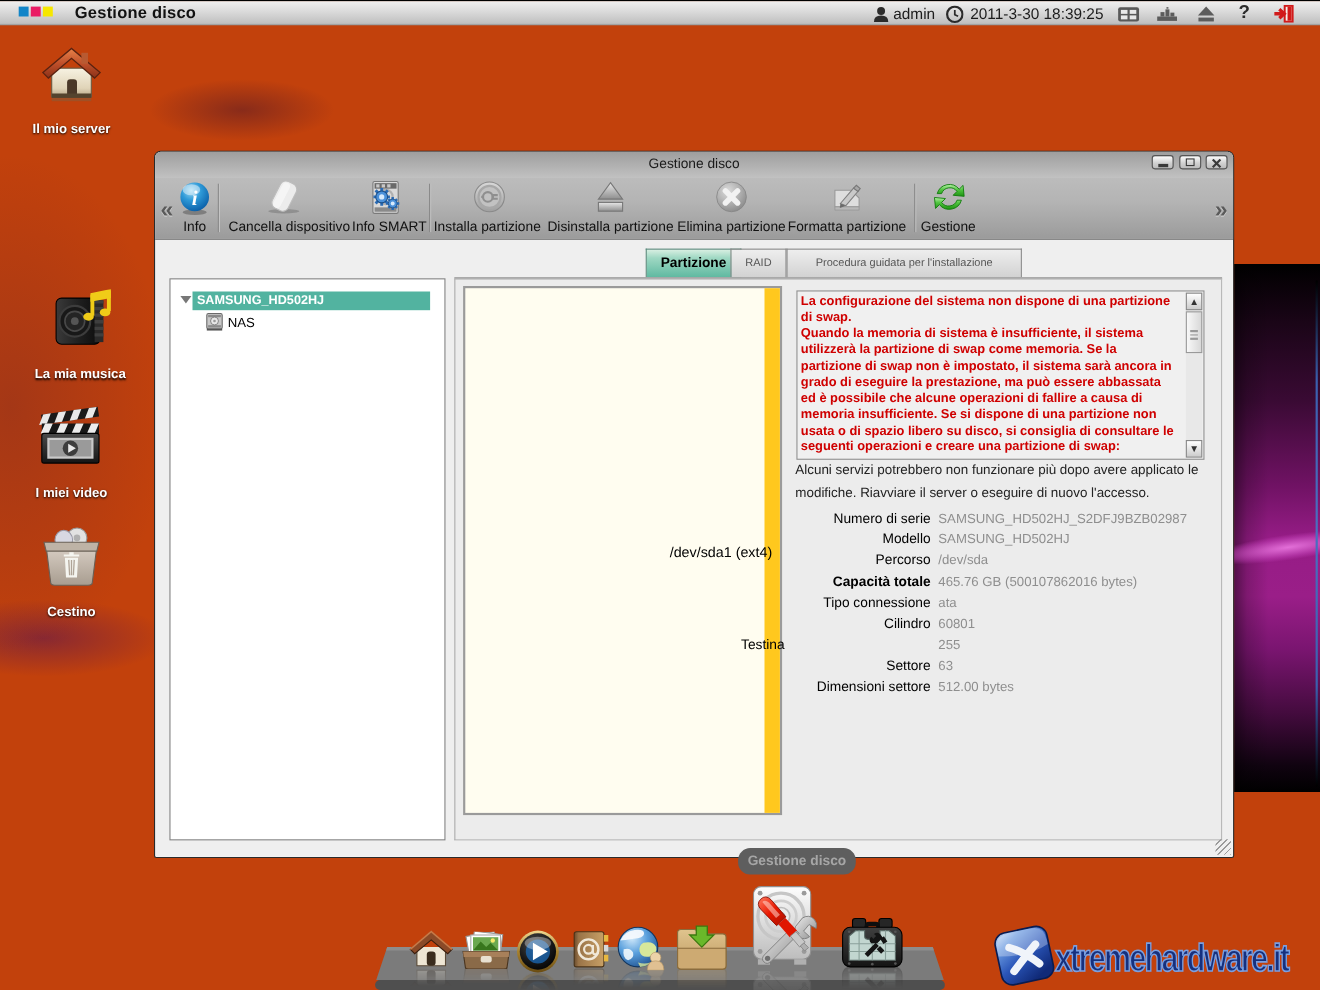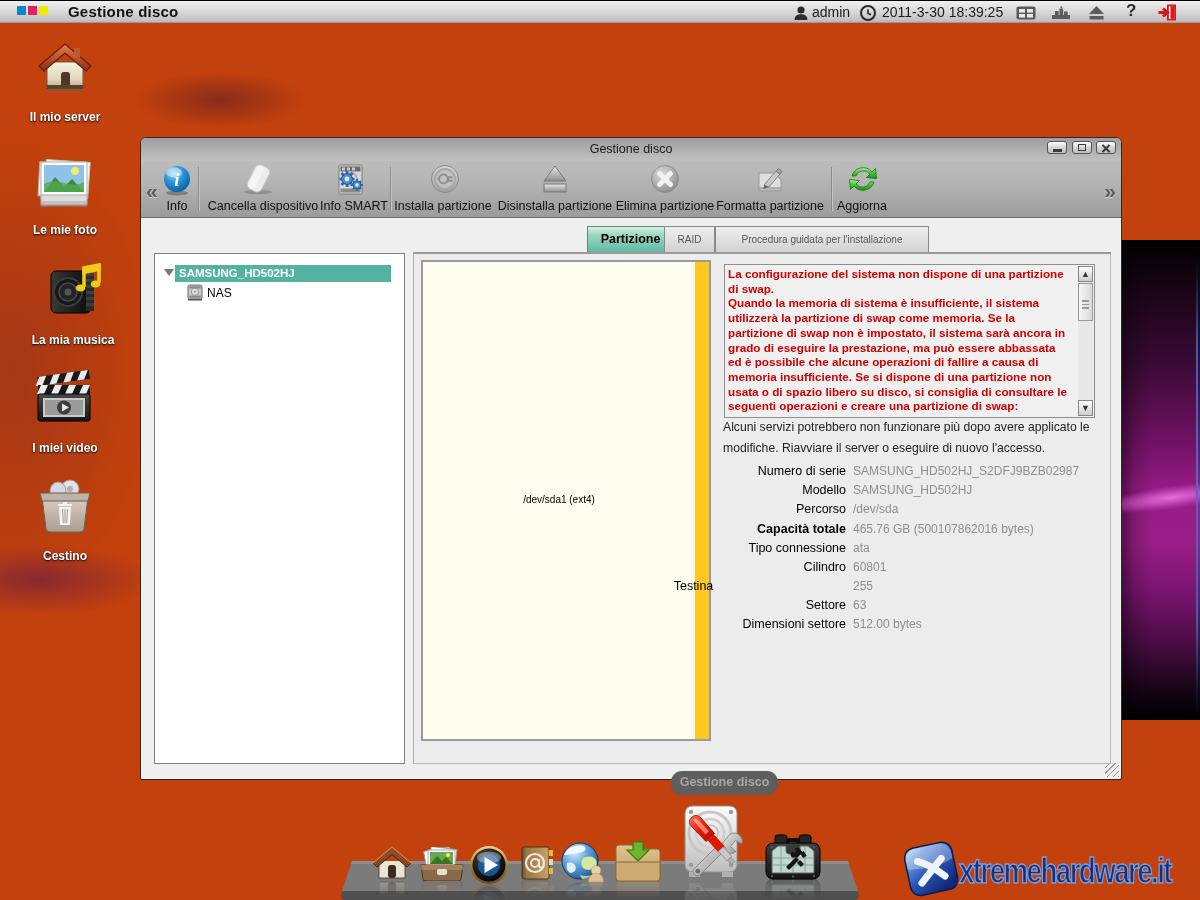--- a/index.html
+++ b/index.html
@@ -69,21 +69,21 @@
 #tree .sel { position:absolute; left:20px; top:11px; width:216px; height:17px; background:#52b3a0; color:#fff; font-weight:bold; font-size:11.5px; line-height:17px; padding-left:4px; }
 #tree .tri { position:absolute; left:9px; top:15px; width:0; height:0; border-left:5px solid transparent; border-right:5px solid transparent; border-top:7px solid #777; }
 #tree .nas { position:absolute; left:52px; top:31px; font-size:12px; color:#000; line-height:17px; }
 
 
 #mainp { position:absolute; left:272px; top:115px; width:698px; height:511px; background:#ececec; border:1px solid #b9b9b9; border-top:1px solid #9a9a9a; border-left:1px solid #adadad; }
 
 
 #diskbox { position:absolute; left:280px; top:122px; width:290px; height:481px; background:#fffdf0; border:2px solid #9a9a9a; }
 #diskbox .stripe { position:absolute; right:0; top:0; width:14px; height:100%; background:#ffc81e; }
-#diskbox .lab { position:absolute; left:-7px; width:100%; top:232px; text-align:center; font-size:10px; color:#000; }
+#diskbox .lab { position:absolute; left:-7px; width:100%; top:232px; text-align:right; font-size:13px; color:#000; }
 
 
 #redbox { position:absolute; left:583px; top:126px; width:371px; height:154px; background:#f0f0f0; border:1px solid #8f8f8f; }
 #redtxt { position:absolute; left:3px; top:2px; width:350px; font-size:11.7px; font-weight:bold; color:#cf0000; line-height:14.7px; white-space:pre; }
 #vscroll { position:absolute; right:1px; top:1px; width:15px; height:150px; background:#e8e8e8; }
 .sbtn { position:absolute; left:0; width:15px; height:16px; background:linear-gradient(180deg,#fff,#ccc); border:1px solid #888; color:#333; font-size:9px; text-align:center; line-height:14px; }
 #vthumb { position:absolute; left:0; top:17px; width:15px; height:38px; background:linear-gradient(90deg,#f8f8f8,#d8d8d8); border:1px solid #999; }
 #note { position:absolute; left:582px; top:279px; font-size:12.2px; color:#222; line-height:21px; white-space:pre; }
 .frow { position:absolute; font-size:12.5px; white-space:nowrap; }
 .frow .v { color:#8e8e8e; font-size:12px; }
@@ -171,36 +171,20 @@
       </defs>
       <rect x="13" y="26" width="36" height="26" fill="url(#wallg)" stroke="#6a5a42" stroke-width="1"></rect>
       <path d="M5 30 L31 8 L57 30 L52 35 L31 17 L10 35 Z" fill="url(#roofg)" stroke="#5a2210" stroke-width="1.2"></path>
       <rect x="40" y="12" width="6" height="10" fill="#b85a32"></rect>
       <rect x="27" y="36" width="9" height="16" rx="3" fill="#4a3828"></rect>
       <rect x="13" y="49" width="36" height="4" fill="#54442e"></rect>
       <rect x="13" y="53" width="36" height="3" fill="rgba(120,100,70,0.45)"></rect>
     </svg>
     <div class="lbl">Il mio server</div>
     </div>
-  <div class="dicon" style="left:0px; top:151px;">
-    <svg width="68" height="60" viewBox="0 0 68 60">
-      <g transform="rotate(-6 30 30)">
-        <rect x="8" y="12" width="44" height="34" fill="#f2f2f2" stroke="#b0b0b0" stroke-width="1" transform="rotate(9 30 29)"></rect>
-      </g>
-      <rect x="14" y="10" width="44" height="36" fill="#fafafa" stroke="#c2c2c2" stroke-width="1" transform="rotate(4 36 28)"></rect>
-      <rect x="10" y="11" width="46" height="37" fill="#fff" stroke="#aaa" stroke-width="1"></rect>
-      <rect x="13" y="14" width="40" height="27" fill="#8fc2e8"></rect>
-      <path d="M13 41 L24 26 L33 36 L41 28 L53 41 Z" fill="#3f8a3a"></path>
-      <path d="M13 33 Q22 28 33 32 Q45 36 53 31 L53 41 L13 41 Z" fill="#55a84c" opacity="0.8"></path>
-      <circle cx="44" cy="20" r="4" fill="#f5e96a"></circle>
-      <rect x="10" y="44" width="46" height="10" fill="#ddd" stroke="#aaa" stroke-width="1"></rect>
-      <rect x="10" y="50" width="46" height="6" fill="rgba(150,150,150,0.4)"></rect>
-    </svg>
-    <div class="lbl">Le mie foto</div>
-    </div>
   <div class="dicon" style="left:0px; top:263px;padding-left:16px;">
     <svg width="62" height="58" viewBox="0 0 62 58">
       <defs>
           <linearGradient id="spkg" x1="0" y1="0" x2="1" y2="0">
             <stop offset="0%" stop-color="#3a3a3a"></stop>
             <stop offset="55%" stop-color="#1e1e1e"></stop>
             <stop offset="100%" stop-color="#0c0c0c"></stop>
           </linearGradient>
         </defs>
       <rect x="9" y="8" width="40" height="42" rx="5" fill="url(#spkg)" stroke="#000" stroke-width="1"></rect>
@@ -355,21 +339,21 @@
         <path d="M6 13 A 11.5 11.5 0 0 1 26 9 L 29.5 5.5 L 30.5 15.5 L 20.5 14.5 L 24 11 A 8 8 0 0 0 10 13 Z" fill="url(#grg)" stroke="#0d7a08" stroke-width="0.8"></path>
         <path d="M28 19 A 11.5 11.5 0 0 1 8 23 L 4.5 26.5 L 3.5 16.5 L 13.5 17.5 L 10 21 A 8 8 0 0 0 24 19 Z" fill="url(#grg)" stroke="#0d7a08" stroke-width="0.8"></path>
       </svg>
       <div class="tlab" style="left:-44px; width:160px;">Info</div>
       <div class="tlab" style="left:42px; width:160px;">Cancella dispositivo</div>
       <div class="tlab" style="left:133px; width:160px;">Info SMART</div>
       <div class="tlab" style="left:222px; width:160px;">Installa partizione</div>
       <div class="tlab" style="left:334px; width:160px;">Disinstalla partizione</div>
       <div class="tlab" style="left:444px; width:160px;">Elimina partizione</div>
       <div class="tlab" style="left:549px; width:160px;">Formatta partizione</div>
-      <div class="tlab" style="left:641px; width:160px;">Aggiorna</div>
+      <div class="tlab" style="left:641px; width:160px;">Gestione</div>
     </div>
     <div class="tab active" style="left:446px; width:87px;">Partizione</div>
     <div class="tab" style="left:523px; width:51px;">RAID</div>
     <div class="tab" style="left:574px; width:214px;">Procedura guidata per l'installazione</div>
     <div id="tabline"></div>
     <div id="mainp"></div>
     <div id="tree">
       <div class="tri"></div>
       <div class="sel">SAMSUNG_HD502HJ</div>
       <svg style="position:absolute; left:32px; top:29px;" width="17" height="18" viewBox="0 0 17 18">

